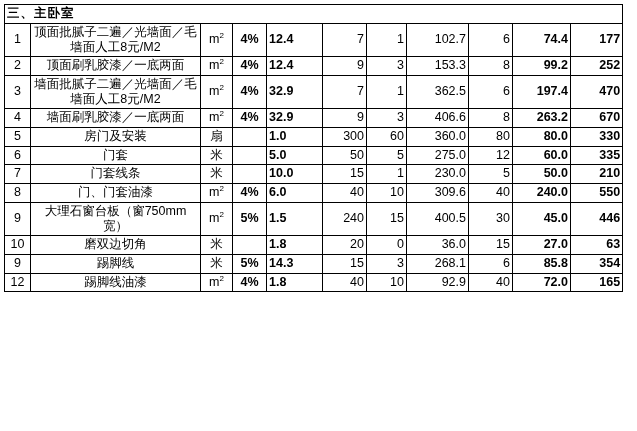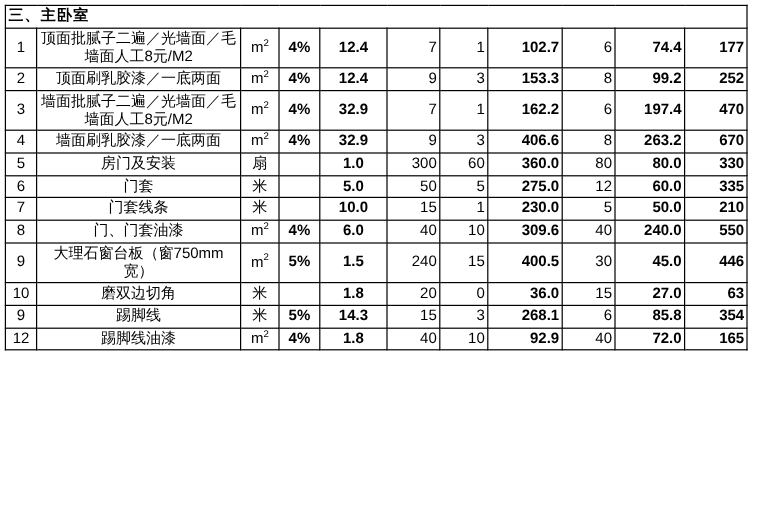--- a/index.html
+++ b/index.html
@@ -39,24 +39,24 @@
     font-weight: bold;
     font-size: 14px;
     padding: 4px 6px;
     text-align: left;
     letter-spacing: 1px;
   }
   .c-idx   { width: 26px;  text-align: center; }
   .c-name  { width: 170px; text-align: center; padding-left: 4px; }
   .c-unit  { width: 32px;  text-align: center; }
   .c-loss  { width: 34px;  text-align: center; font-weight: bold; }
-  .c-qty   { width: 56px;  text-align: center;  padding-right: 8px; font-weight: bold; }
+  .c-qty   { width: 56px;  text-align: left;  padding-right: 8px; font-weight: bold; }
   .c-mat   { width: 44px;  text-align: right;  padding-right: 8px; }
   .c-lab   { width: 40px;  text-align: right;  padding-right: 8px; }
-  .c-sub   { width: 62px;  text-align: right;  padding-right: 8px; font-weight: bold; }
+  .c-sub   { width: 62px;  text-align: right;  padding-right: 8px; font-weight: normal; }
   .c-mgmt  { width: 44px;  text-align: right;  padding-right: 8px; }
   .c-other { width: 58px;  text-align: right;  padding-right: 8px; font-weight: bold; }
   .c-total { width: 52px;  text-align: right;  padding-right: 6px; font-weight: bold; }
   .sup {
     font-size: 8px;
     vertical-align: super;
     line-height: 1;
   }
   .tall .c-name { line-height: 1.22; }
 </style>
@@ -109,21 +109,21 @@
           <td class="c-total">252</td>
         </tr>
         <tr class="tall">
           <td class="c-idx">3</td>
           <td class="c-name">墙面批腻子二遍／光墙面／毛墙面人工8元/M2</td>
           <td class="c-unit">m<span class="sup">2</span></td>
           <td class="c-loss">4%</td>
           <td class="c-qty">32.9</td>
           <td class="c-mat">7</td>
           <td class="c-lab">1</td>
-          <td class="c-sub">162.2</td>
+          <td class="c-sub">362.5</td>
           <td class="c-mgmt">6</td>
           <td class="c-other">197.4</td>
           <td class="c-total">470</td>
         </tr>
         <tr>
           <td class="c-idx">4</td>
           <td class="c-name">墙面刷乳胶漆／一底两面</td>
           <td class="c-unit">m<span class="sup">2</span></td>
           <td class="c-loss">4%</td>
           <td class="c-qty">32.9</td>

